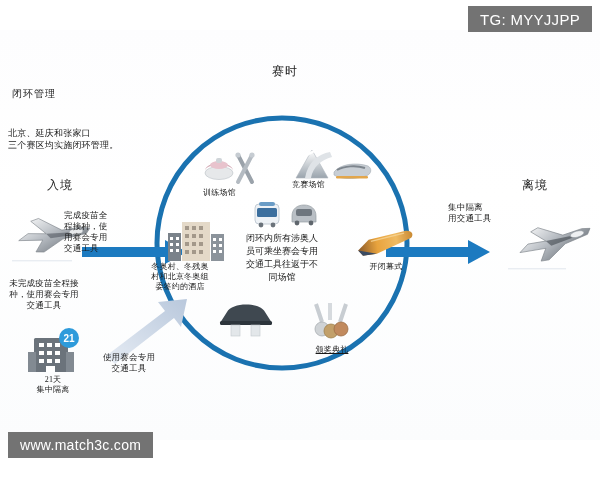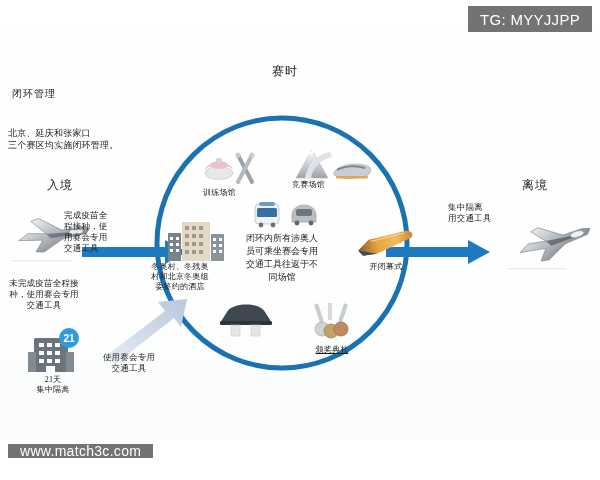--- a/index.html
+++ b/index.html
@@ -43,21 +43,21 @@
     justify-content: center;
   }
   #tg-badge {
     right: 8px; top: 6px;
     height: 26px;
     padding: 0 12px;
     font-size: 15px;
   }
   #site-badge {
     left: 8px; bottom: 22px;
-    height: 14px;
+    height: 26px;
     padding: 0 12px;
     font-size: 14px;
   }
 
   
   #art {
     position: absolute;
     left: 0; top: 0;
     width: 600px; height: 480px;
   }

